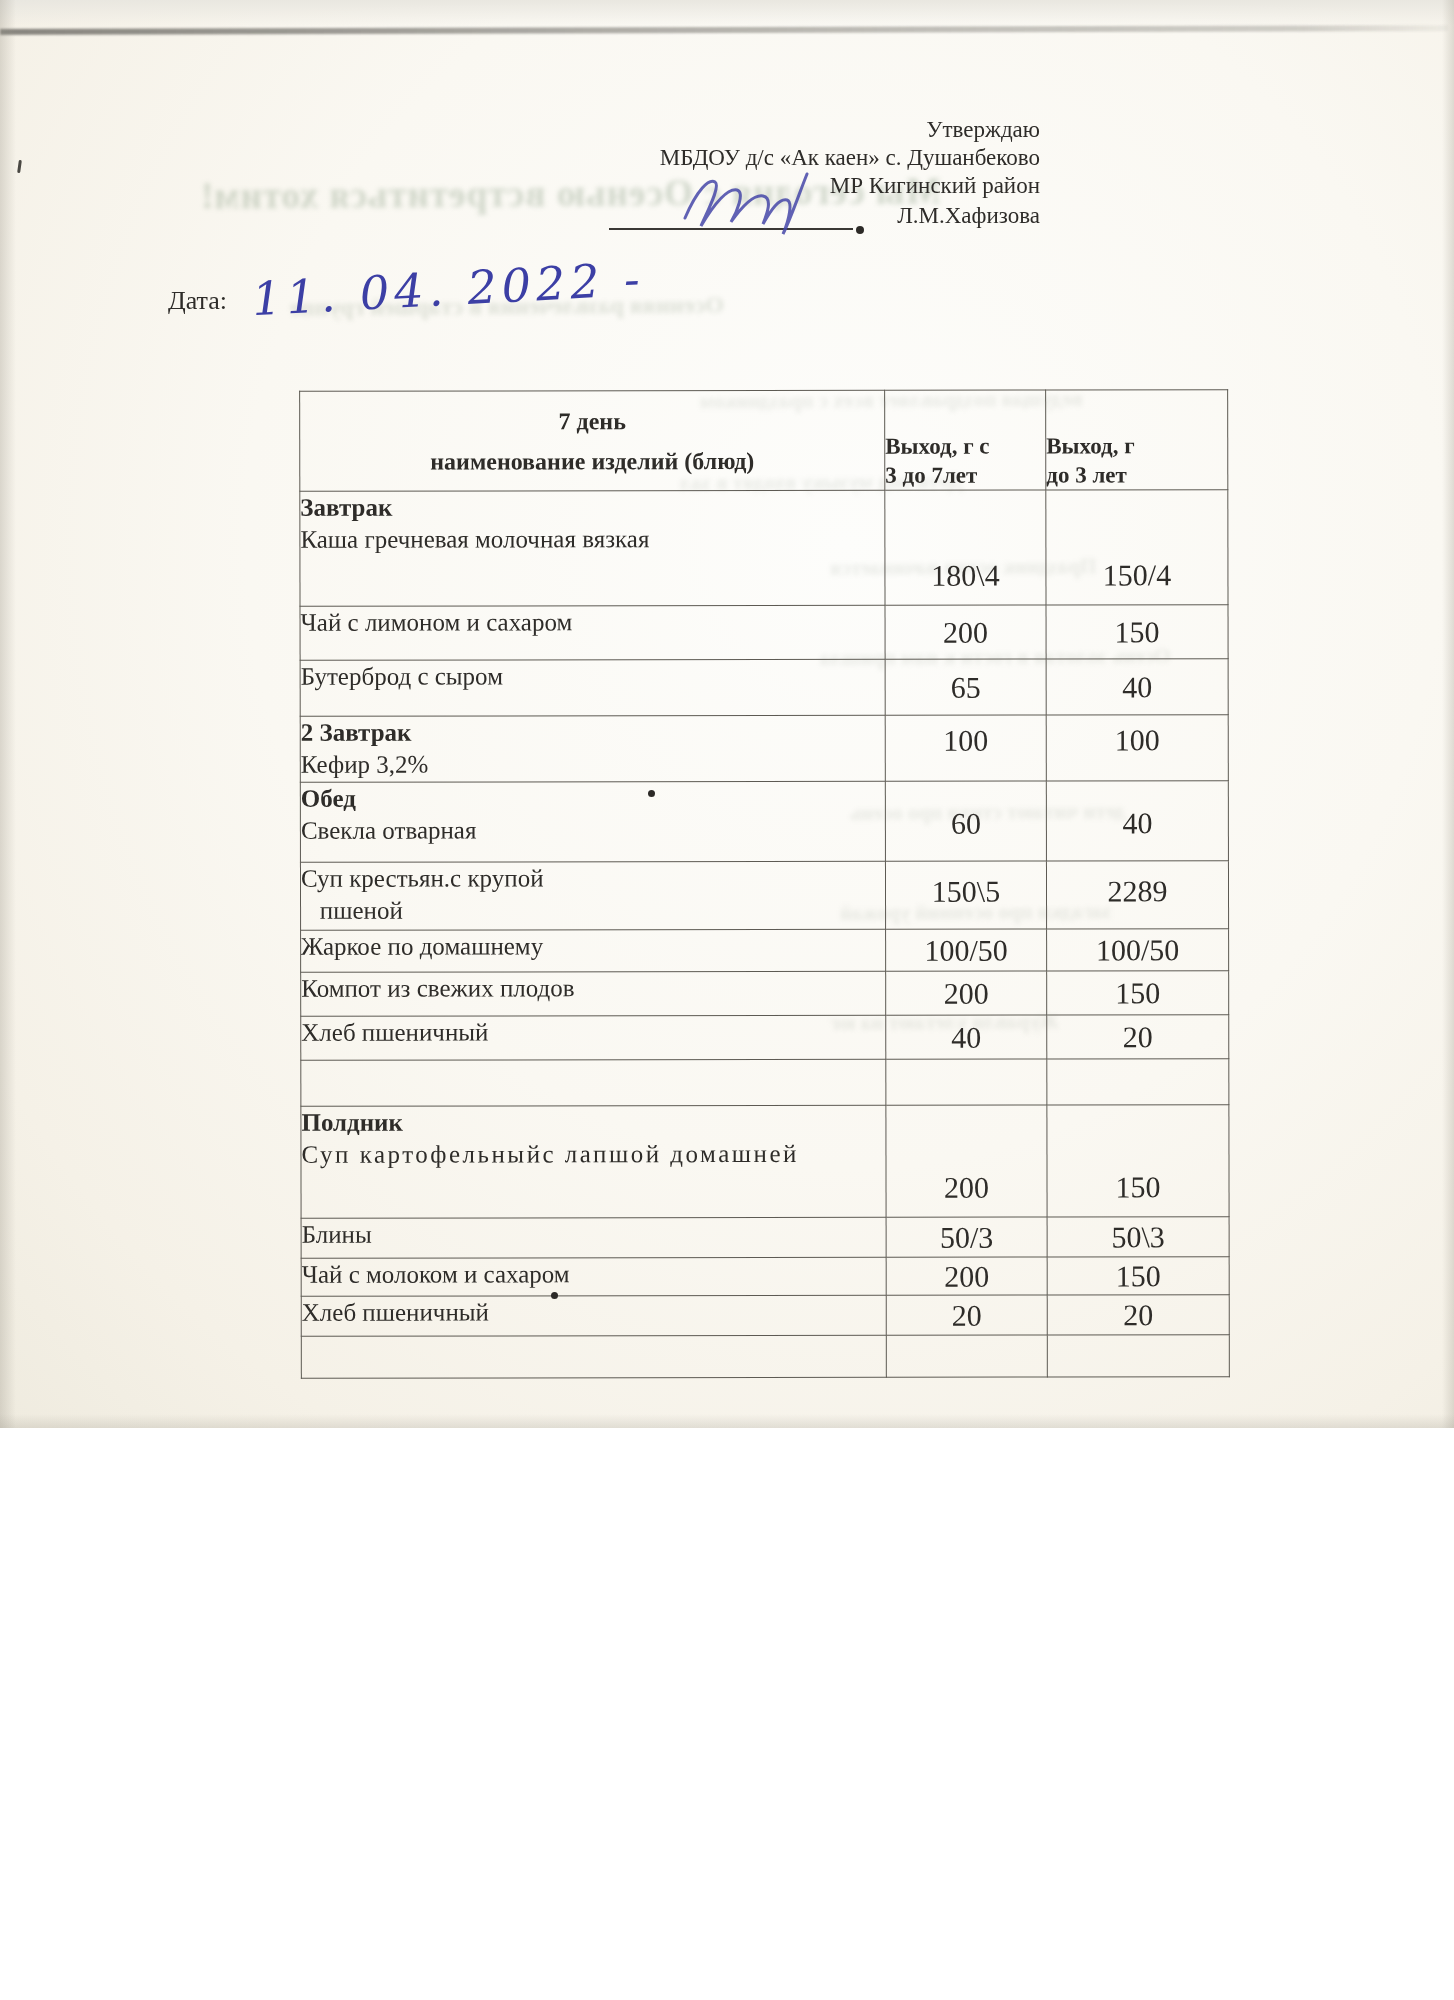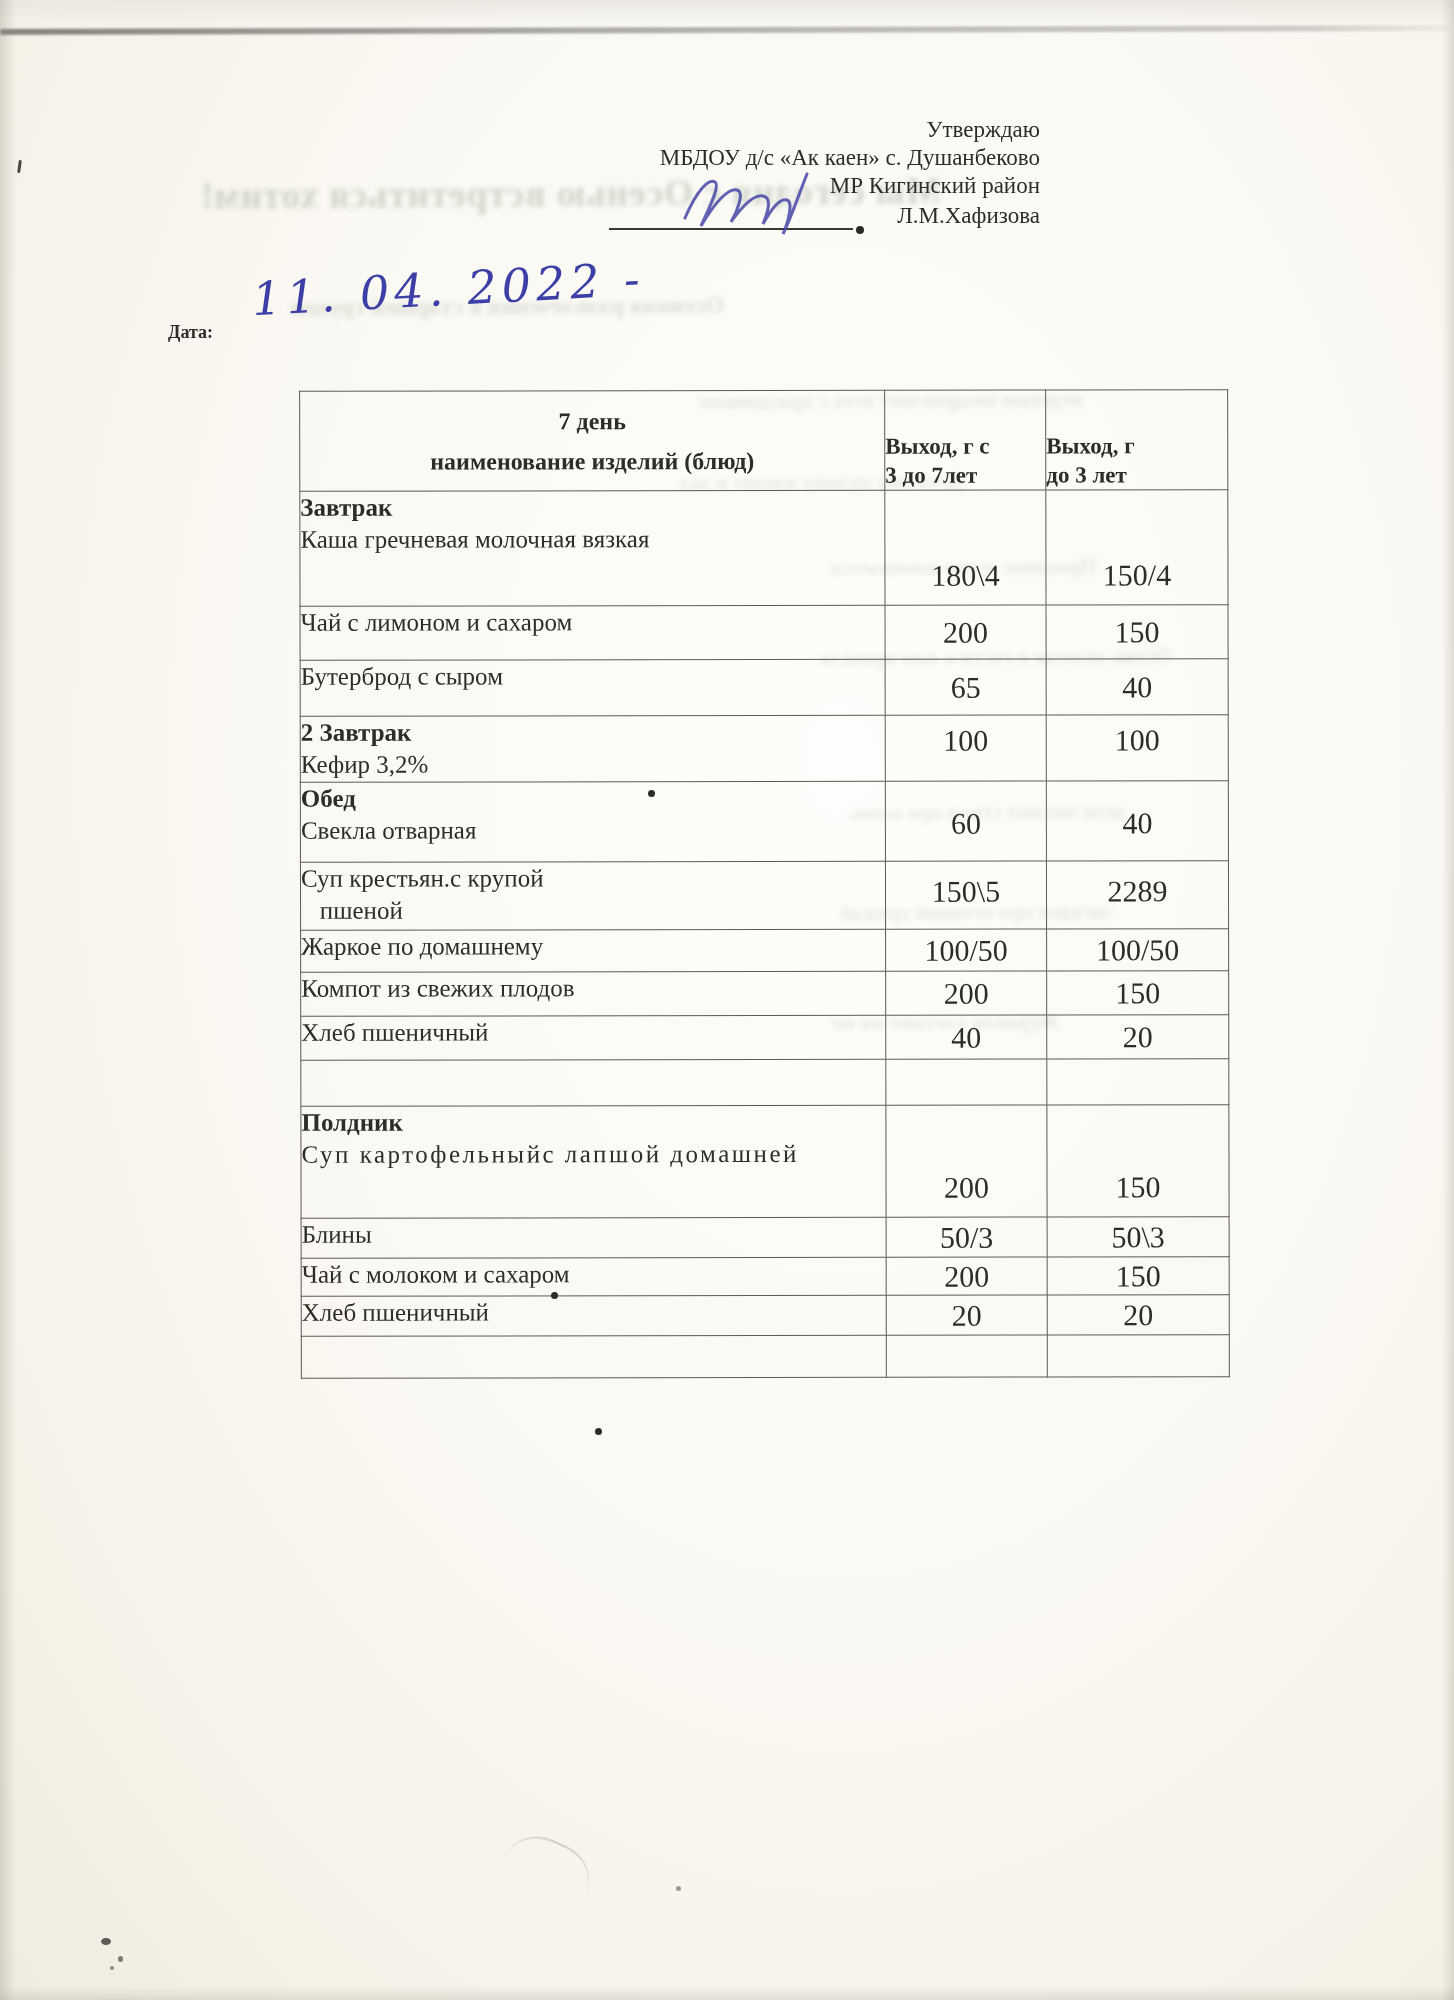--- a/index.html
+++ b/index.html
@@ -1,18 +1,18 @@
 <!DOCTYPE html>
 <html><head>
 <meta charset="utf-8">
 <style>
   html,body{margin:0;padding:0;}
   .page{
     position:relative;
-    width:1454px;height:2000px;
+    width:1454px;height:1428px;
     overflow:hidden;
     background:
       radial-gradient(ellipse at 58% 38%, #fdfdfb 0%, #faf8f2 50%, #f5f1e7 82%, #efebdf 100%);
     font-family:"Liberation Serif","DejaVu Serif",serif;
     color:#2e2c29;
   }
   
   .edge-top-light{position:absolute;top:0;left:0;width:100%;height:26px;background:linear-gradient(180deg,#e9e7e0,rgba(233,231,224,0));}
   .edge-top-line{position:absolute;top:27px;left:0;width:1448px;height:6px;
     background:linear-gradient(90deg,rgba(45,44,40,.55),rgba(80,77,70,.38) 55%,rgba(60,58,52,.22) 90%,rgba(60,58,52,.05));
@@ -38,21 +38,21 @@
   
   .approve{position:absolute;left:590px;top:116px;width:450px;text-align:right;
     font-size:23px;line-height:28px;z-index:2;}
   .approve div{margin:0;}
   .sig-row{display:flex;justify-content:flex-end;align-items:flex-end;position:relative;height:30px;gap:38px;}
   .sig-line{display:inline-block;width:244px;border-bottom:2px solid #3a3835;height:24px;position:relative;}
   .sig-ink{position:absolute;left:70px;top:-44px;z-index:3;}
   .sig-name{padding-left:6px;}
 
   
-  .date-label{position:absolute;left:168px;top:286px;font-size:18px;font-weight:bold;z-index:2;margin-top:36px;}
+  .date-label{position:absolute;left:168px;top:286px;font-size:26px;font-weight:normal;z-index:2;}
   .date-hand{position:absolute;left:252px;top:262px;font-size:46px;font-style:italic;
     color:#3c3fa5;letter-spacing:5px;transform:rotate(-3deg);z-index:3;
     font-family:"DejaVu Serif",serif;}
 
   
   table.menu{position:absolute;left:300px;top:390px;border-collapse:collapse;z-index:2;
     background:transparent;table-layout:fixed;transform:rotate(-0.1deg);}
   table.menu col.c1{width:585px;}
   table.menu col.c2{width:161px;}
   table.menu col.c3{width:182px;}

